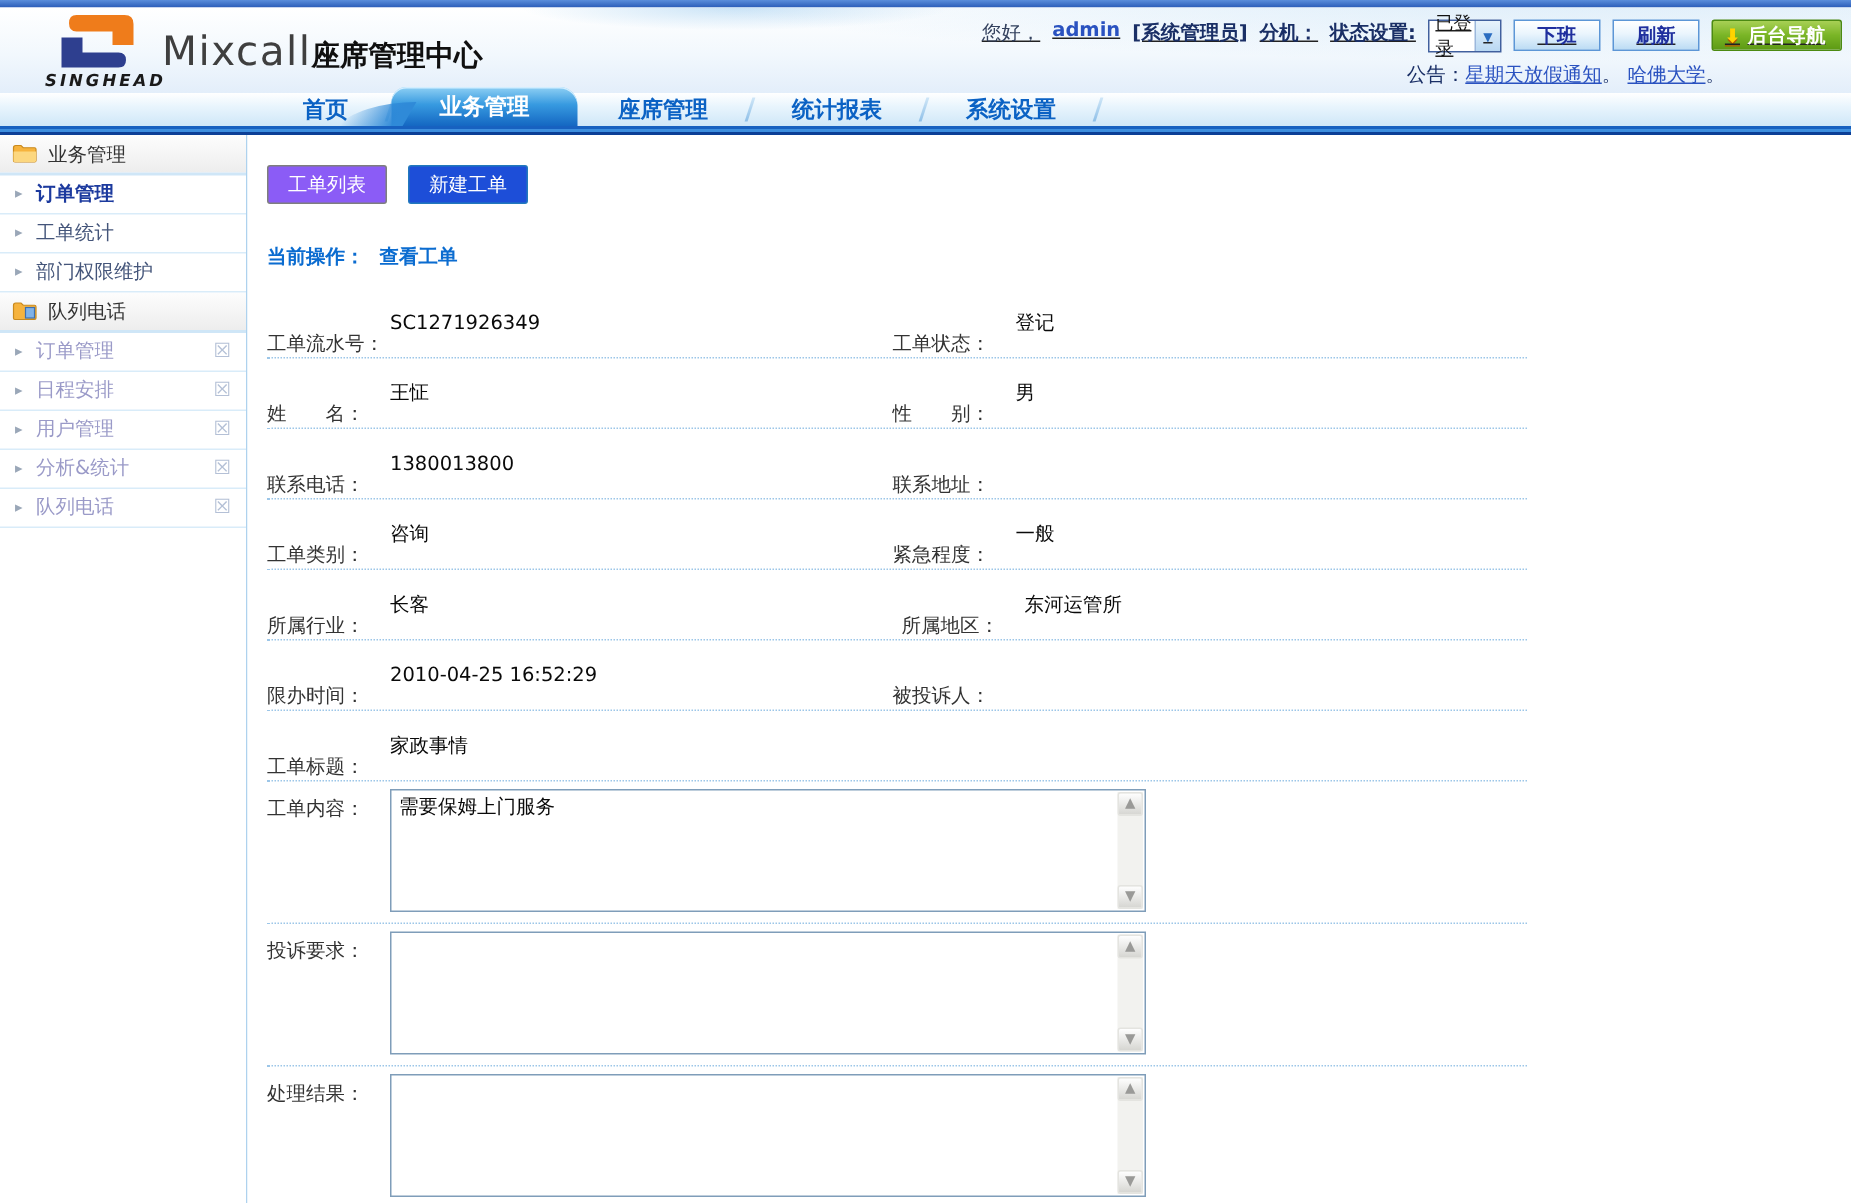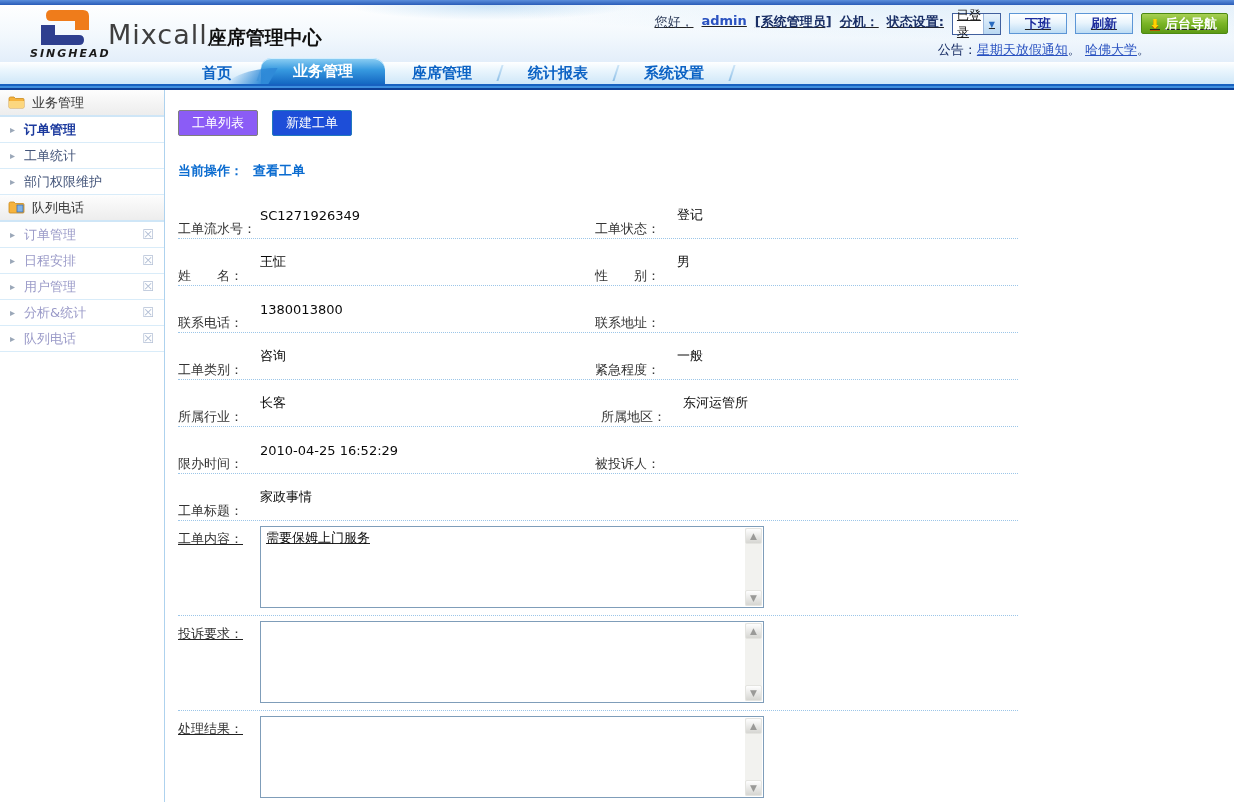--- a/index.html
+++ b/index.html
@@ -77,21 +77,21 @@
     color:#fff; font-size:13px; padding:3px 13px; cursor:pointer; }
   .current-op { margin-top:26px; color:#0b6cd0; font-weight:bold; }
   .current-op .op-val { margin-left:10px; }
   .form { margin-top:12px; width:840px; }
   .frow { min-height:33px; display:flex; align-items:center; border-bottom:1px dotted #9cc6e8; }
   .fcell { display:flex; align-items:center; }
   .fcell.left { width:417px; }
   .fcell.right { flex:1; }
   .flabel { width:82px; color:#333; flex-shrink:0;margin-top:28px; }
   .fvalue { color:#0a0a0a; }
-  .trow { display:flex; align-items:flex-start; padding:5px 0 7px; border-bottom:1px dotted #9cc6e8;text-decoration:underline; }
+  .trow { display:flex; align-items:flex-start; padding:5px 0 7px; border-bottom:1px dotted #9cc6e8; }
   .trow .flabel { margin-top:4px; }
   .textbox { width:504px; height:82px; border:1px solid #7f9db9; background:#fff;
     position:relative; padding:2px 22px 2px 5px; color:#0a0a0a; cursor:text; overflow:hidden; }
   .scrollbar { position:absolute; top:1px; right:1px; bottom:1px; width:17px;
     background:#f2f2ef; display:flex; flex-direction:column; justify-content:space-between; }
   .sc-btn { height:16px; background:linear-gradient(180deg,#fefefe,#d6d6d2);
     border:1px solid #e4e4e0; border-radius:2px; color:#9a9a98; font-size:9px;
     display:flex; align-items:center; justify-content:center; cursor:pointer; }
 </style>
 </head>

